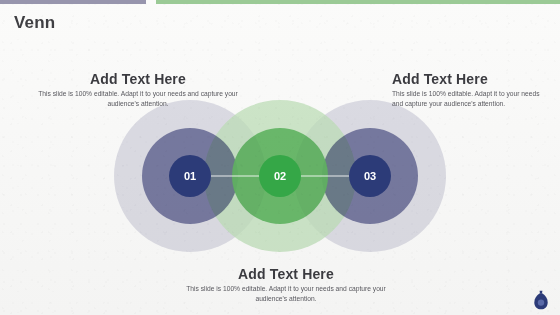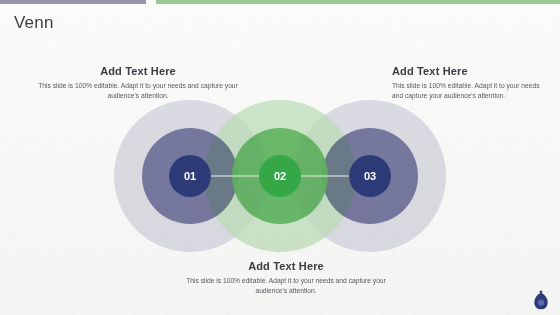--- a/index.html
+++ b/index.html
@@ -51,34 +51,34 @@
     background: #93c68d;
     opacity: 0.92;
   }
 
   
   .page-title {
     position: absolute;
     left: 14px;
     top: 13px;
     font-size: 17px;
-    font-weight: 400;
+    font-weight: 700;
     color: #3f3f43;
     letter-spacing: 0.2px;
     line-height: 20px;
   }
 
   
   .txt-block { position: absolute; }
   .txt-heading {
-    font-size: 11px;
+    font-size: 14px;
     font-weight: bold;
     color: #3b3b40;
     letter-spacing: 0.15px;
-    margin: 0 0 4px 0;
+    margin: 8px 0 4px 0;
     line-height: 11px;
   }
   .txt-body {
     font-size: 6.7px;
     font-weight: 400;
     color: #58585e;
     line-height: 9.5px;
     margin: 0;
   }
 

